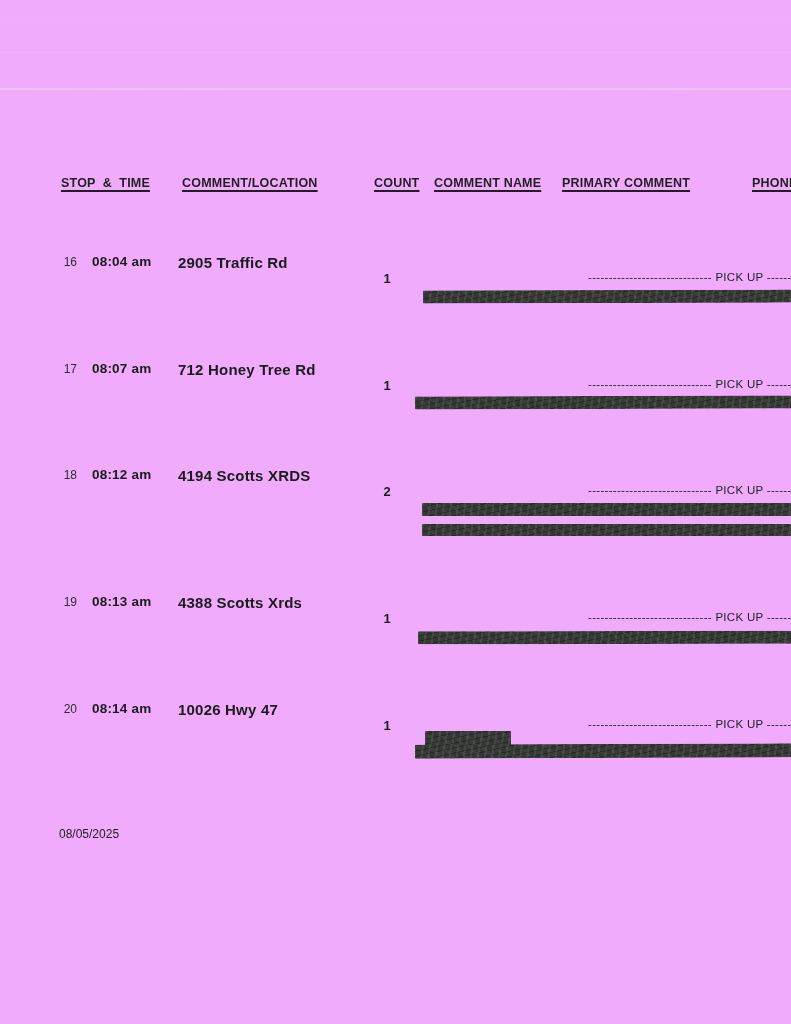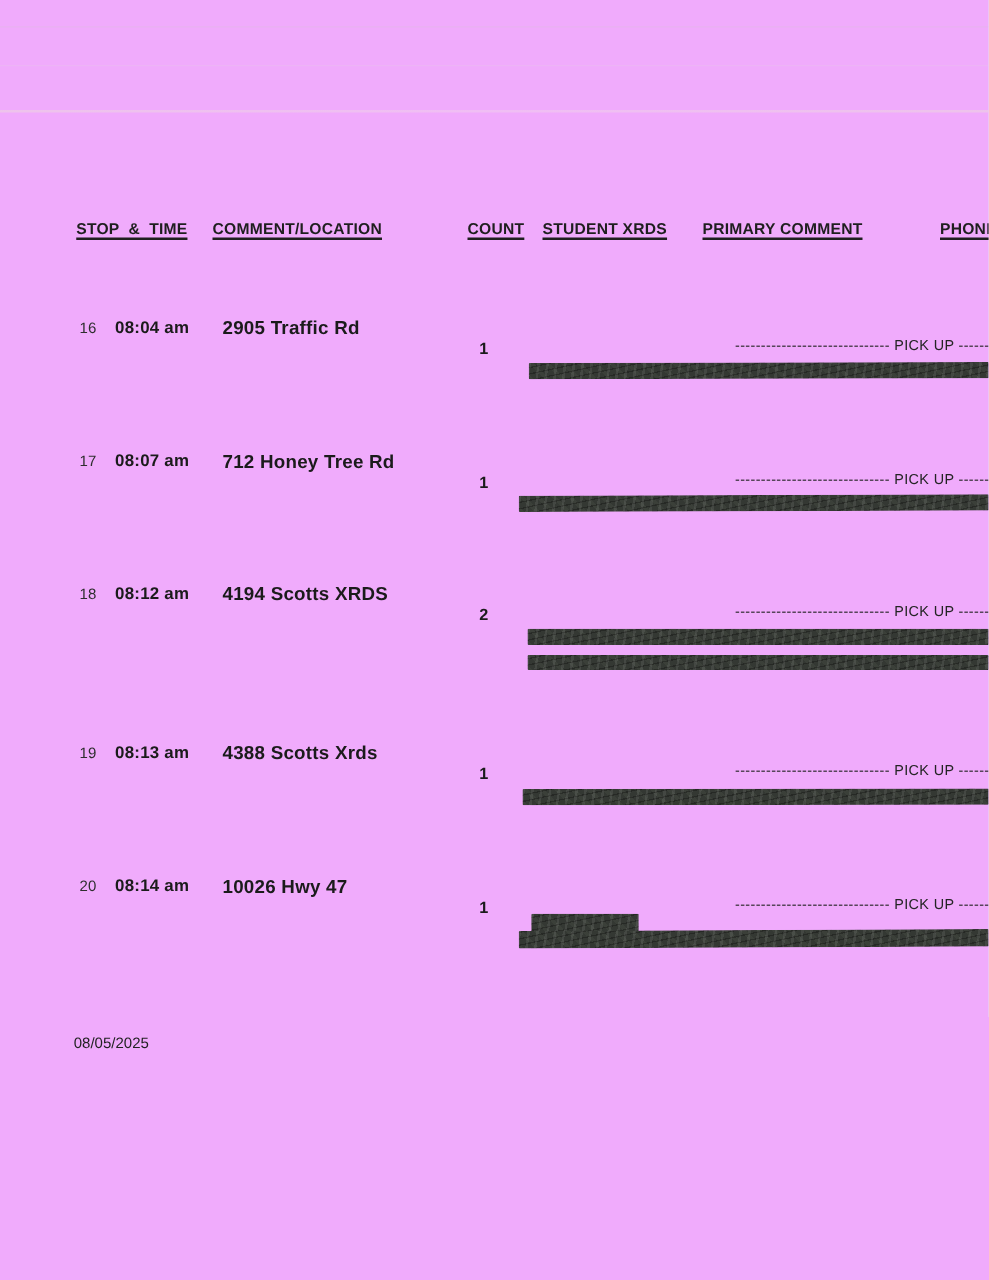--- a/index.html
+++ b/index.html
@@ -35,21 +35,21 @@
     top: 176px;
     font-weight: bold;
     font-size: 12.5px;
     letter-spacing: 0.2px;
     text-decoration: underline;
     text-underline-offset: 3px;
     text-decoration-thickness: 1.5px;
     color: #1f1f1f;
   }
   .hdr-stop    { left: 61px; }
-  .hdr-comment { left: 170px; text-align: right; }
+  .hdr-comment { left: 182px; text-align: right; }
   .hdr-count   { left: 374px; }
   .hdr-student { left: 434px; }
   .hdr-primary { left: 562px; }
   .hdr-phone   { left: 716px; padding-left: 36px; }
 
   
   .row { position: absolute; left: 0; width: 791px; height: 100px; }
   .row-16 { top: 254px; }
   .row-17 { top: 361px; }
   .row-18 { top: 467px; }
@@ -106,21 +106,21 @@
 <div class="page">
 
   <div class="abs scanline-1"></div>
   <div class="abs scanline-3"></div>
   <div class="abs scanline-2"></div>
 
   <div>
     <span class="abs hdr hdr-stop nw">STOP  &amp;  TIME</span>
     <span class="abs hdr hdr-comment">COMMENT/LOCATION</span>
     <span class="abs hdr hdr-count">COUNT</span>
-    <span class="abs hdr hdr-student">STUDENT XRDS</span>
+    <span class="abs hdr hdr-student">COMMENT NAME</span>
     <span class="abs hdr hdr-primary">PRIMARY COMMENT</span>
     <span class="abs hdr hdr-phone">PHONE</span>
   </div>
 
   <div class="row row-16">
     <span class="stop-num">16</span>
     <span class="stop-time">08:04 am</span>
     <span class="stop-loc">2905 Traffic Rd</span>
     <span class="stop-count">1</span>
     <span class="pickup"><span>------------------------------ </span><span>PICK UP</span><span> ------------------------</span></span>

